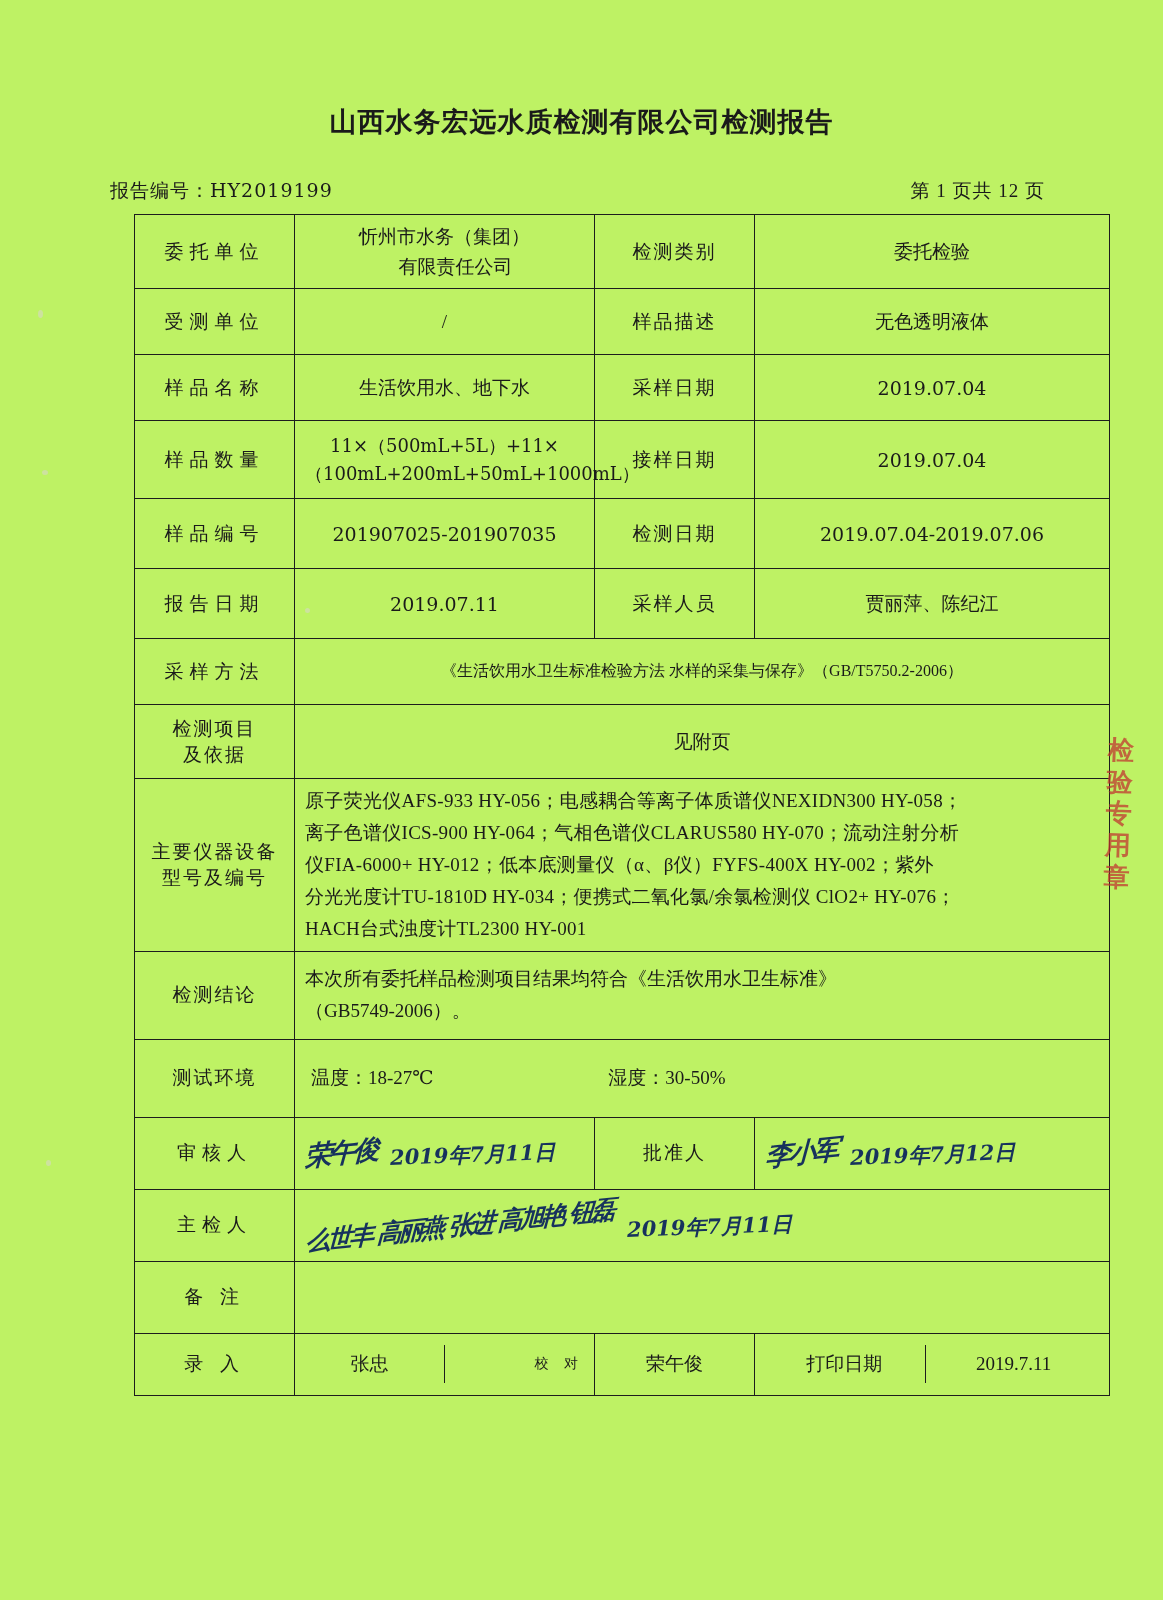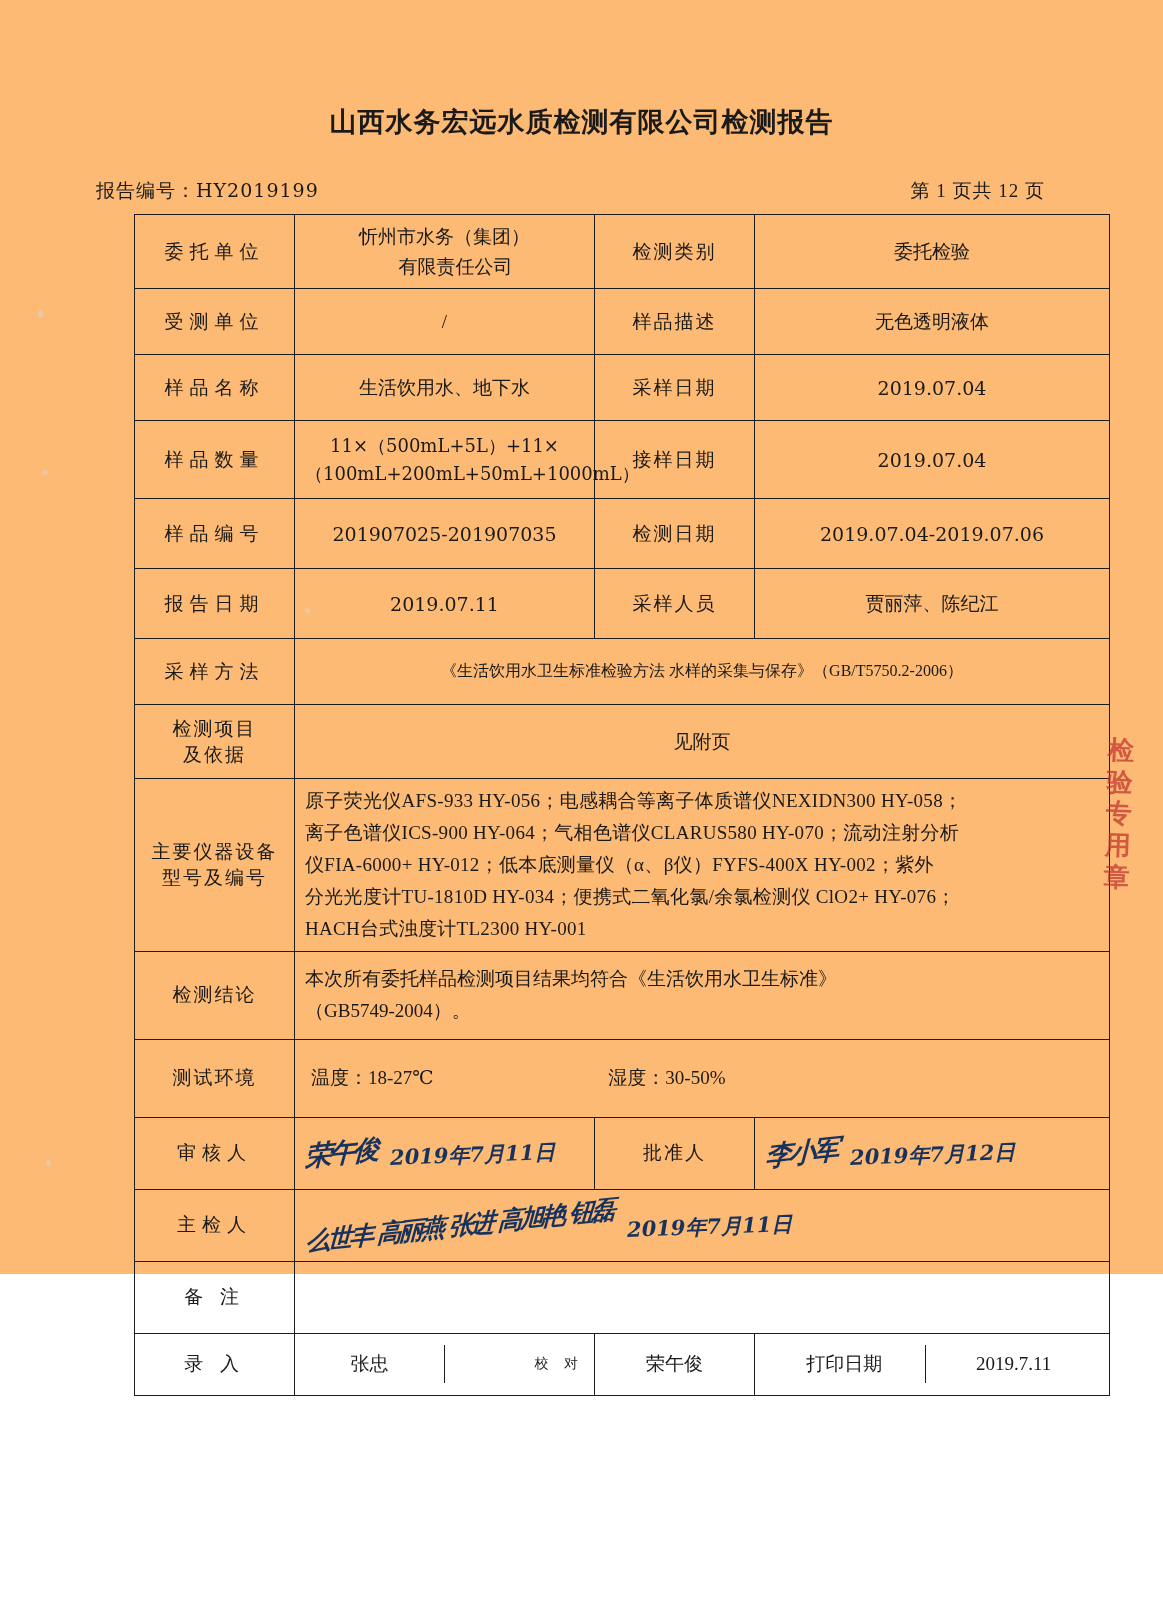--- a/index.html
+++ b/index.html
@@ -12,22 +12,22 @@
     height: 1600px;
     font-family: "Liberation Serif", "DejaVu Serif", serif;
     color: #1a1a1a;
     position: relative;
     overflow: hidden;
   }
   .page {
     position: absolute;
     left: 0; top: 0;
     width: 1163px;
-    height: 1274px;
-    background: #fdba74;
+    height: 1600px;
+    background: #bef264;
   }
   
   .speck {
     position: absolute;
     background: #d9d6cf;
     border-radius: 50%;
     opacity: .55;
   }
   .title {
     position: absolute;
@@ -36,21 +36,21 @@
     width: 1163px;
     text-align: center;
     font-size: 27px;
     font-weight: bold;
     letter-spacing: 1px;
     font-family: "DejaVu Serif", "Liberation Serif", serif;
   }
   .report-no {
     position: absolute;
     top: 178px;
-    left: 96px;
+    left: 110px;
     font-size: 19px;
     letter-spacing: 1px;
   }
   .page-no {
     position: absolute;
     top: 178px;
     right: 118px;
     font-size: 19px;
     letter-spacing: 1px;
   }
@@ -235,21 +235,21 @@
           <div>仪FIA-6000+  HY-012；低本底测量仪（α、β仪）FYFS-400X  HY-002；紫外</div>
           <div>分光光度计TU-1810D  HY-034；便携式二氧化氯/余氯检测仪 ClO2+  HY-076；</div>
           <div>HACH台式浊度计TL2300  HY-001</div>
         </td>
       </tr>
 
       <tr style="height:88px">
         <td class="lbl2">检测结论</td>
         <td class="lft concl" colspan="3">
           <div>本次所有委托样品检测项目结果均符合《生活饮用水卫生标准》</div>
-          <div>（GB5749-2004）。</div>
+          <div>（GB5749-2006）。</div>
         </td>
       </tr>
 
       <tr style="height:78px">
         <td class="lbl2">测试环境</td>
         <td class="lft" colspan="3">
           <span class="env-temp">温度：18-27℃</span>
           <span class="env-hum">湿度：30-50%</span>
         </td>
       </tr>

